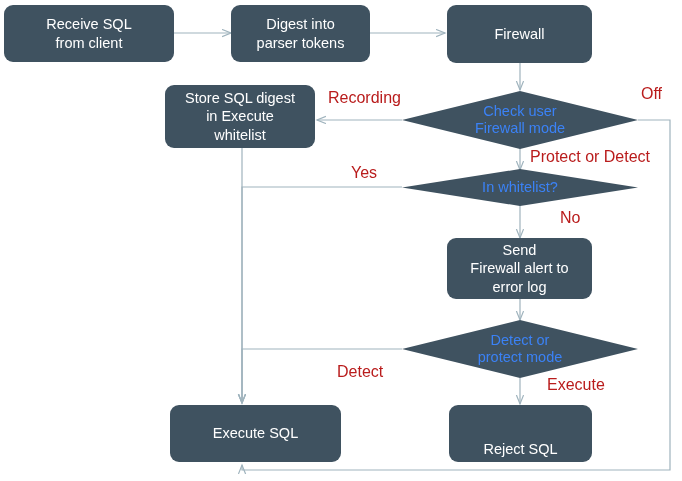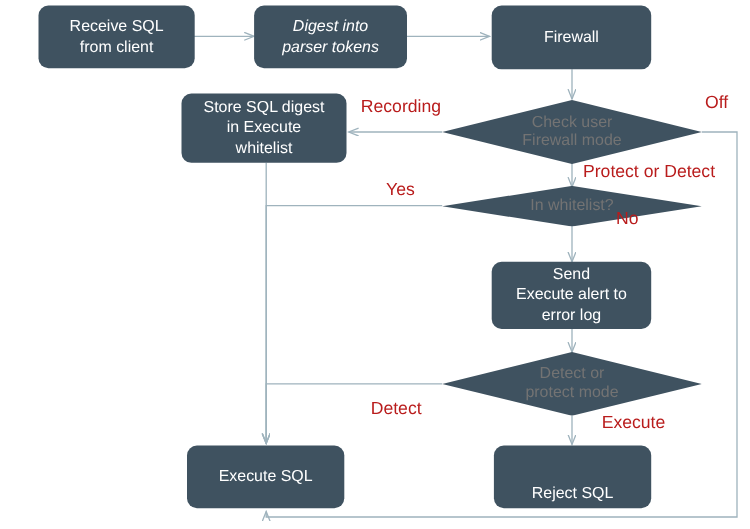--- a/index.html
+++ b/index.html
@@ -48,21 +48,21 @@
     position: absolute;
     left: 0;
     top: 0;
     width: 100%;
     height: 100%;
     z-index: 1;
   }
   .diamond-label {
     position: relative;
     z-index: 2;
-    color: #737373;
+    color: #3b82f6;
     text-align: center;
     line-height: 1.2;
     font-size: 14.5px;
   }
   .edge-label {
     position: absolute;
     color: #b91c1c;
     font-size: 16px;
     white-space: nowrap;
     z-index: 3;
@@ -100,27 +100,27 @@
       <path d="M402,187 L242,187 L242,403"></path>
 
       <path d="M402,349 L242,349 L242,403"></path>
 
       <path d="M242,148 L242,403"></path>
 
       <path d="M638,120 L670,120 L670,470 L242,470 L242,465"></path>
     </g>
   </svg>
 
-  <div class="node box" style="left:4px; top:5px; width:142px; height:57px;margin-left:31px;">
+  <div class="node box" style="left:4px; top:5px; width:170px; height:57px;">
     <span style="white-space:pre-line;">Receive SQL
 from client</span>
   </div>
 
   <div class="node box" style="left:231px; top:5px; width:139px; height:57px;">
-    <span style="white-space:pre-line;font-style:italic;">Digest into
+    <span style="white-space:pre-line;">Digest into
 parser tokens</span>
   </div>
 
   <div class="node box" style="left:447px; top:5px; width:145px; height:58px;">
     <span style="white-space:pre-line;">Firewall</span>
   </div>
 
   <div class="node box" style="left:165px; top:85px; width:150px; height:63px;">
     <span style="white-space:pre-line;">Store  SQL digest
 in Execute
@@ -137,47 +137,47 @@
 
   <div class="node diamond" style="left:402px; top:169px; width:236px; height:37px;">
     <svg class="diamond-shape" viewBox="0 0 236 37" preserveAspectRatio="none">
       <polygon points="118,0 236,18.5 118,37 0,18.5" fill="#3f5260"></polygon>
     </svg>
     <span class="diamond-label" style="white-space:pre-line;">In whitelist?</span>
   </div>
 
   <div class="node box" style="left:447px; top:238px; width:145px; height:61px;">
     <span style="white-space:pre-line;">Send
-Execute alert to
+Firewall alert to
 error log</span>
   </div>
 
   <div class="node diamond" style="left:402px; top:320px; width:236px; height:58px;">
     <svg class="diamond-shape" viewBox="0 0 236 58" preserveAspectRatio="none">
       <polygon points="118,0 236,29 118,58 0,29" fill="#3f5260"></polygon>
     </svg>
     <span class="diamond-label" style="white-space:pre-line;">Detect or
 protect mode</span>
   </div>
 
-  <div class="node box" style="left:170px; top:405px; width:143px; height:57px;">
+  <div class="node box" style="left:170px; top:405px; width:171px; height:57px;">
     <span style="white-space:pre-line;">Execute SQL</span>
   </div>
 
   <div class="node box" style="left:449px; top:405px; width:143px; height:57px;">
     <span style="white-space:pre-line;margin-top:32px;">Reject SQL</span>
   </div>
 
   <div class="edge-label" style="left:328px; top:89px;">Recording</div>
 
   <div class="edge-label" style="left:641px; top:85px;">Off</div>
 
   <div class="edge-label" style="left:530px; top:148px;">Protect or Detect</div>
 
   <div class="edge-label" style="left:351px; top:164px;text-align:center;">Yes</div>
 
-  <div class="edge-label" style="left:560px; top:191px;">No</div>
+  <div class="edge-label" style="left:560px; top:209px;">No</div>
 
   <div class="edge-label" style="left:337px; top:326px;margin-top:37px;">Detect</div>
 
   <div class="edge-label" style="left:547px; top:376px;">Execute</div>
 
 </div>
 
 </body></html>

